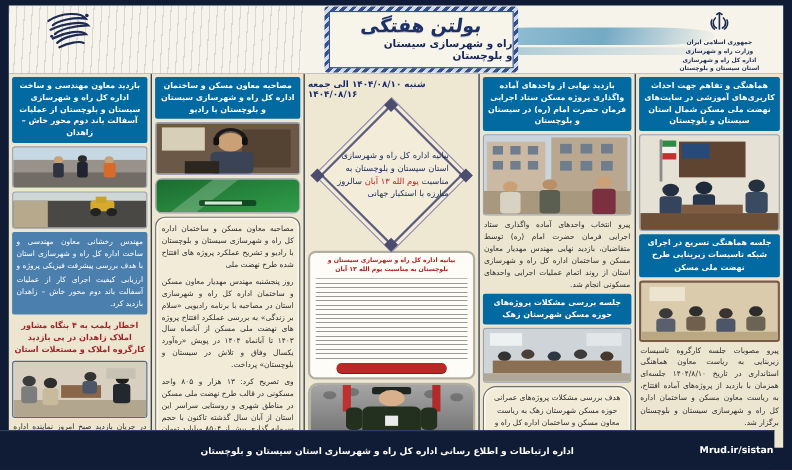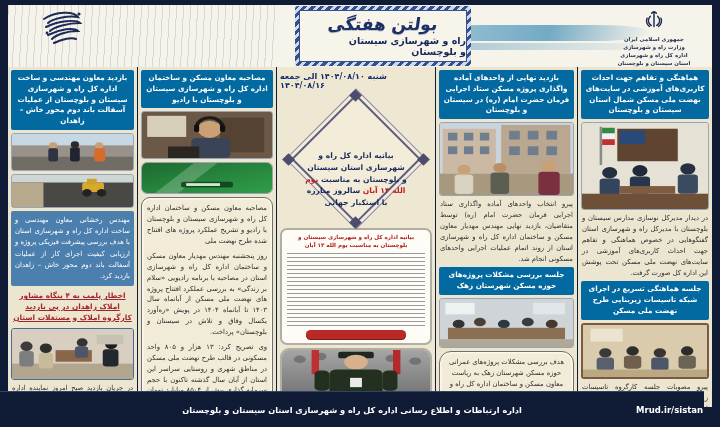--- a/index.html
+++ b/index.html
@@ -36,38 +36,38 @@
   .content { position:absolute; top:67px; left:8px; right:8px; height:340px;
              display:flex; gap:1px; }
   .col { background:#ece6d1; padding:3px; display:flex; flex-direction:column; gap:3px; overflow:hidden; }
   .c-schools { flex:0 0 134px; } .c-handover { flex:0 0 141px; }
   .c-center { flex:0 0 158px; background:#eee8d3; }
   .c-radio { flex:0 0 138px; } .c-asphalt { flex:1; }
 
   .hl { background:#0369a1; color:#fff; font-weight:bold; font-size:7.2px; line-height:1.5;
         text-align:center; padding:3px 2px; border-radius:2px; flex:0 0 auto; }
   .hl-red { color:#a5242b; font-weight:bold; font-size:7.4px; line-height:1.45; text-align:center;
-            padding:2px 1px; flex:0 0 auto;text-decoration:underline; }
+            padding:2px 1px; flex:0 0 auto; }
   .btxt { font-size:6.8px; color:#2c2c2c; line-height:1.6; text-align:justify; padding:0 1px; }
   .bblue { background:#4b7fae; color:#fff; font-size:6.8px; line-height:1.65; text-align:justify;
            padding:4px 4px; border-radius:2px; }
   .panel { background:#f1ebd8; border:1px solid #6f6f6f; box-shadow:inset 0 0 0 1.5px #fbf8ef;
            border-radius:9px; padding:5px 4px; display:flex; flex-direction:column; gap:4px; flex:1; overflow:hidden; }
   .ph { position:relative; border-radius:3px; overflow:hidden; flex:0 0 auto; border:1px solid #9aa4b4; background:#ccc; }
   .ph svg { display:block; width:100%; height:100%; }
 
   
   .dateline { font-size:8px; font-weight:bold; color:#172a6b; text-align:left; padding-top:2px; flex:0 0 auto; }
   .dwrap { position:relative; height:132px; flex:0 0 auto; }
   .dsq { position:absolute; left:50%; top:50%; width:92px; height:92px;
          transform:translate(-50%,-50%) rotate(45deg); background:#f2ecd9;
          border:2px solid #5d5d7d; box-shadow:0 0 0 3px #f2ecd9, 0 0 0 4px #8c86a8; }
   .dtip { position:absolute; width:9px; height:9px; background:#4c4c6e; transform:rotate(45deg); }
   .dtext { position:absolute; left:50%; top:50%; transform:translate(-50%,-50%); width:104px;
-           text-align:center; font-size:7.6px; font-weight:bold; color:#1a2a5e; line-height:1.55;margin-top:20px; }
+           font-size:7.6px; font-weight:normal; color:#1a2a5e; line-height:1.55; }
   .dtext .red { color:#c01f1f; }
   .doc { background:#fdfcf7; border:2px solid #b3aea2; border-radius:7px; padding:4px 5px;
          flex:1; display:flex; flex-direction:column; overflow:hidden; }
   .doc-title { font-size:5.6px; font-weight:bold; color:#b02020; text-align:center; line-height:1.4; }
   .doc-lines { flex:1; margin-top:3px;
                background:repeating-linear-gradient(to bottom, #9a9a9a 0 1px, transparent 1px 4px); }
   .ribbon { height:9px; width:72%; margin:3px auto 0; background:#b92a26; border-radius:5px;
             box-shadow:0 1px 0 #7e1a17; }
   .poster { flex:0 0 56px; border:2px solid #b3aea2; border-radius:9px; overflow:hidden; position:relative; }
 
@@ -143,21 +143,20 @@
           <circle cx="22" cy="52" r="6" fill="#243042"></circle>
             <rect x="14" y="58" width="16" height="18" rx="3" fill="#33445c"></rect>
           <circle cx="46" cy="50" r="6" fill="#1e2a3a"></circle>
             <rect x="38" y="56" width="16" height="18" rx="3" fill="#26364c"></rect>
           <circle cx="84" cy="48" r="6" fill="#26313f"></circle>
             <rect x="76" y="54" width="16" height="20" rx="3" fill="#3a4a60"></rect>
           <rect x="0" y="74" width="100" height="16" fill="#6e4f38"></rect>
           <rect x="30" y="66" width="44" height="8" fill="#7d5c42"></rect>
         </svg>
       </div>
-      <div class="btxt">در دیدار مدیرکل نوسازی مدارس سیستان و بلوچستان با مدیرکل راه و شهرسازی استان گفتگوهایی در خصوص هماهنگی و تفاهم جهت احداث کاربری‌های آموزشی در سایت‌های نهضت ملی مسکن تحت پوشش این اداره کل صورت گرفت.</div>
       <div class="hl">جلسه هماهنگی تسریع در اجرای شبکه تاسیسات زیربنایی طرح نهضت ملی مسکن</div>
       <div class="ph" style="height:56px; border:2px solid #7a5a44">
         <svg viewBox="0 0 100 56" preserveAspectRatio="none">
           <rect width="100" height="56" fill="#d9cbab"></rect>
           <rect x="6" y="4" width="26" height="14" fill="#ece4cf"></rect>
           <circle cx="18" cy="30" r="5" fill="#3a3a3a"></circle>
             <rect x="11" y="35" width="14" height="14" rx="3" fill="#5a5f6e"></rect>
           <circle cx="40" cy="28" r="5" fill="#2e2e2e"></circle>
             <rect x="33" y="33" width="14" height="14" rx="3" fill="#705f4c"></rect>
           <circle cx="62" cy="30" r="5" fill="#3a3430"></circle>

